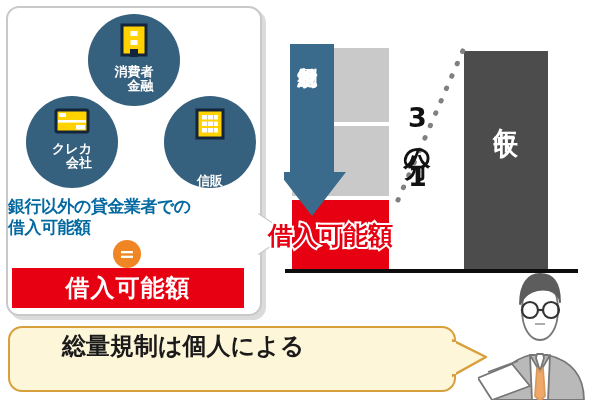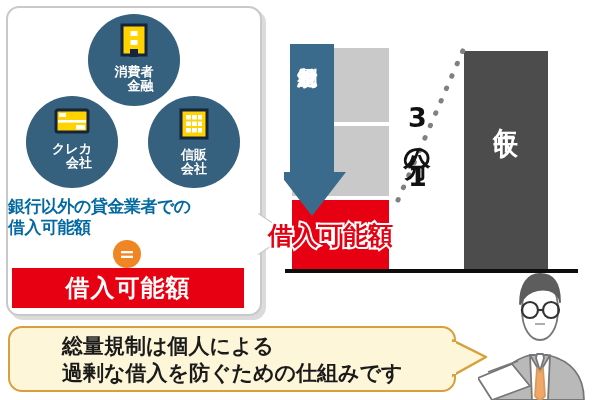--- a/index.html
+++ b/index.html
@@ -28,21 +28,21 @@
     display:flex;flex-direction:column;align-items:center;justify-content:flex-start;
     box-sizing:border-box;
   }
   .circle .ico{margin-top:9px;}
   .circle .clabel{
     color:#ffffff;font-weight:bold;font-size:13px;line-height:14px;
     text-align:right;margin-top:4px;letter-spacing:0px;
   }
   #circ-shohisha{left:88px;top:14px;width:92px;height:92px;}
   #circ-kureka{left:26px;top:96px;width:92px;height:92px;}
-  #circ-shinpan{left:148px;top:96px;width:92px;height:92px;}
+  #circ-shinpan{left:164px;top:96px;width:92px;height:92px;gap:26px;}
   #circ-kureka .ico,#circ-shinpan .ico{margin-top:12px;}
 
   
   .sum-text{
     position:absolute;left:8px;top:196px;width:240px;text-align:left;
     font-weight:bold;font-size:17px;line-height:21px;color:#0369a1;
     letter-spacing:-0.5px;
   }
   .eq-badge{
     position:absolute;left:113px;top:240px;width:28px;height:28px;border-radius:50%;
@@ -98,21 +98,21 @@
   }
 
   
   .bubble{
     position:absolute;left:8px;top:326px;width:448px;height:66px;
     background:#fdf6d8;border:2.5px solid #d8a03c;border-radius:14px;
     box-sizing:border-box;
   }
   .bubble-text{
     position:absolute;left:62px;top:333px;width:390px;
-    font-weight:bold;font-size:21px;line-height:27px;color:#1a1a1a;
+    font-weight:bold;font-size:24px;line-height:27px;color:#1a1a1a;
     letter-spacing:0px;
   }
   .bubble-tail{position:absolute;left:452px;top:336px;width:40px;height:46px;}
 
   .person{position:absolute;left:478px;top:268px;width:122px;height:132px;}
 </style>
 </head>
 <body>
 
 <div class="stage">
@@ -210,21 +210,20 @@
     <div class="baseline"></div>
   </div>
 
   <div class="bubble"></div>
   <svg class="bubble-tail" viewBox="0 0 40 46">
     <path d="M0 4 L34 21 L0 40 Z" fill="#fdf6d8" stroke="#d8a03c" stroke-width="2.5" stroke-linejoin="round"></path>
     <rect x="-6" y="6" width="10" height="32" fill="#fdf6d8"></rect>
   </svg>
   <div class="bubble-text">
     <span>総量規制は個人による</span><br>
-    <span>過剰な借入を防ぐための仕組みです</span>
   </div>
 
   <svg class="person" viewBox="0 0 122 132">
     <g stroke="#777777" stroke-width="1.8" fill="#ffffff" stroke-linejoin="round">
       <path d="M18 132 C18 104 34 92 52 87 L70 87 C90 92 106 104 106 132 Z" fill="#b9b9b9"></path>
       <path d="M52 87 L62 104 L72 87 L70 132 L54 132 Z" fill="#ffffff"></path>
       <path d="M58 90 L62 103 L66 90 L65 86 L59 86 Z" fill="#ffffff"></path>
       <path d="M59 100 L62 104 L65 100 L67 128 L62 133 L57 128 Z" fill="#f0a868" stroke="#d99a5e"></path>
       <path d="M44 42 C44 22 52 12 62 12 C72 12 80 22 80 42 C80 60 72 72 62 72 C52 72 44 60 44 42 Z" fill="#ffffff"></path>
       <path d="M42 36 C42 16 50 6 62 6 C76 6 82 16 82 34 C82 30 78 24 70 22 C60 20 48 24 42 36 Z" fill="#5d5d5d" stroke="#5d5d5d"></path>

